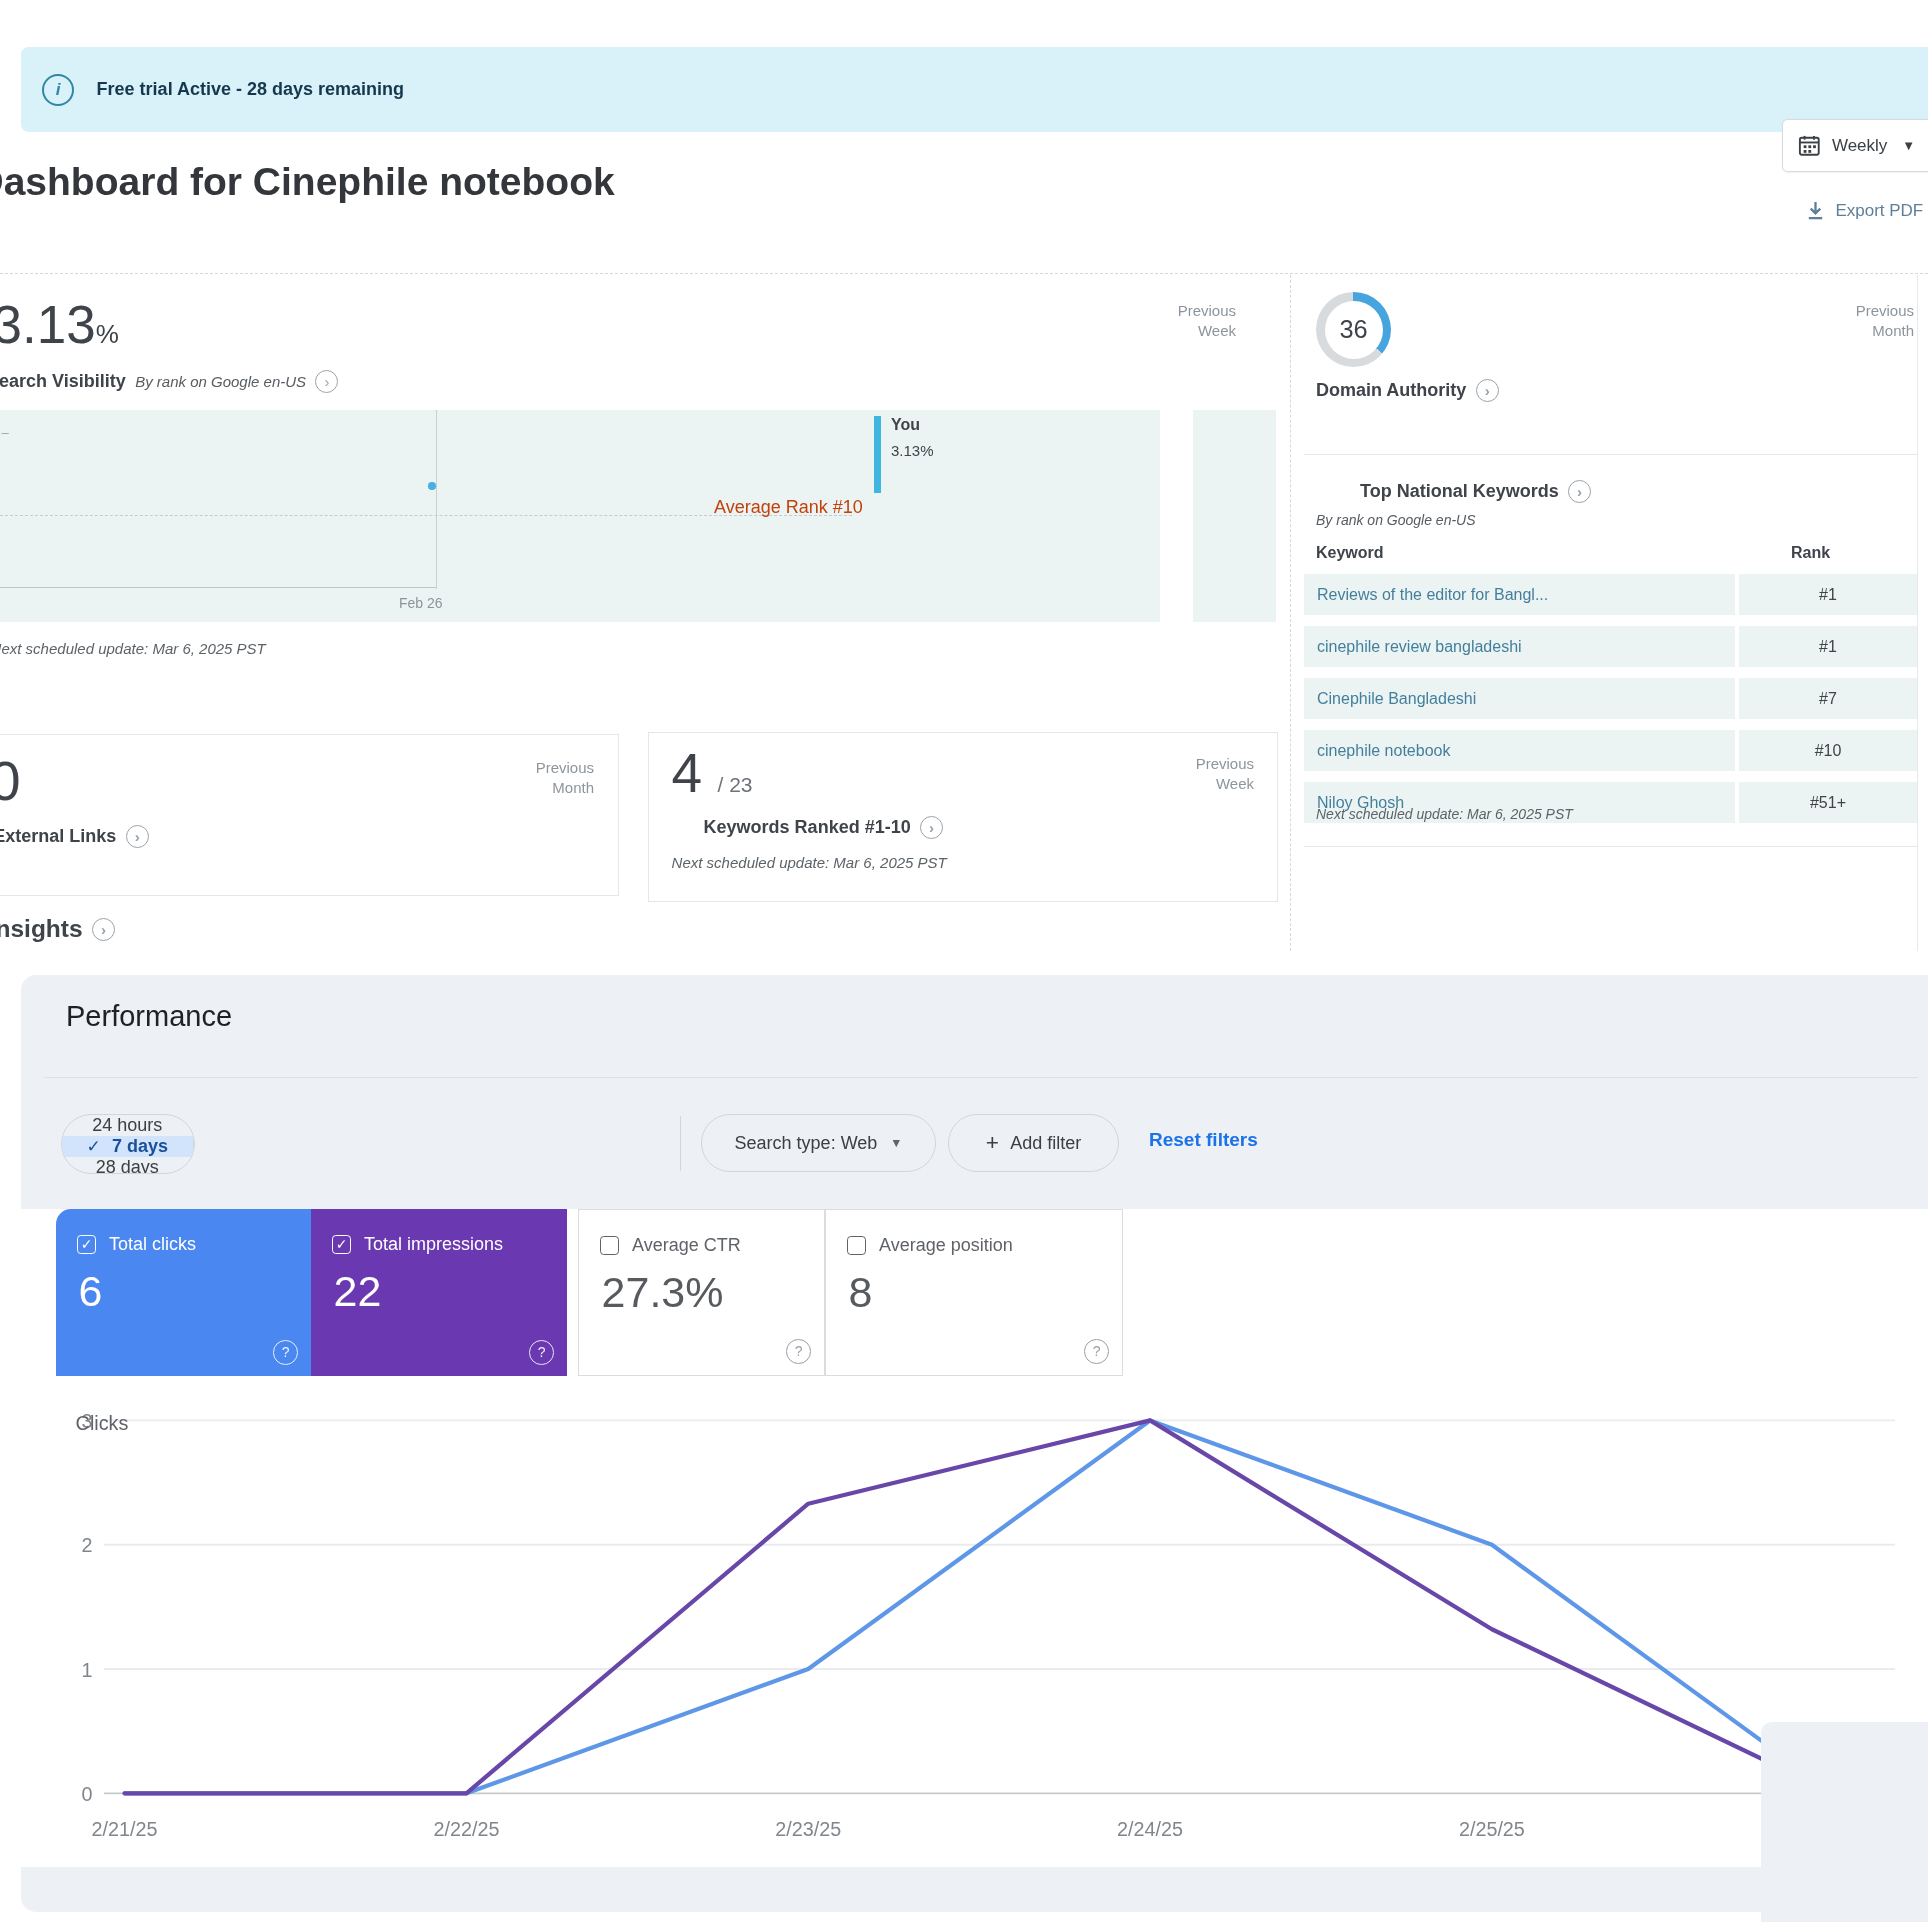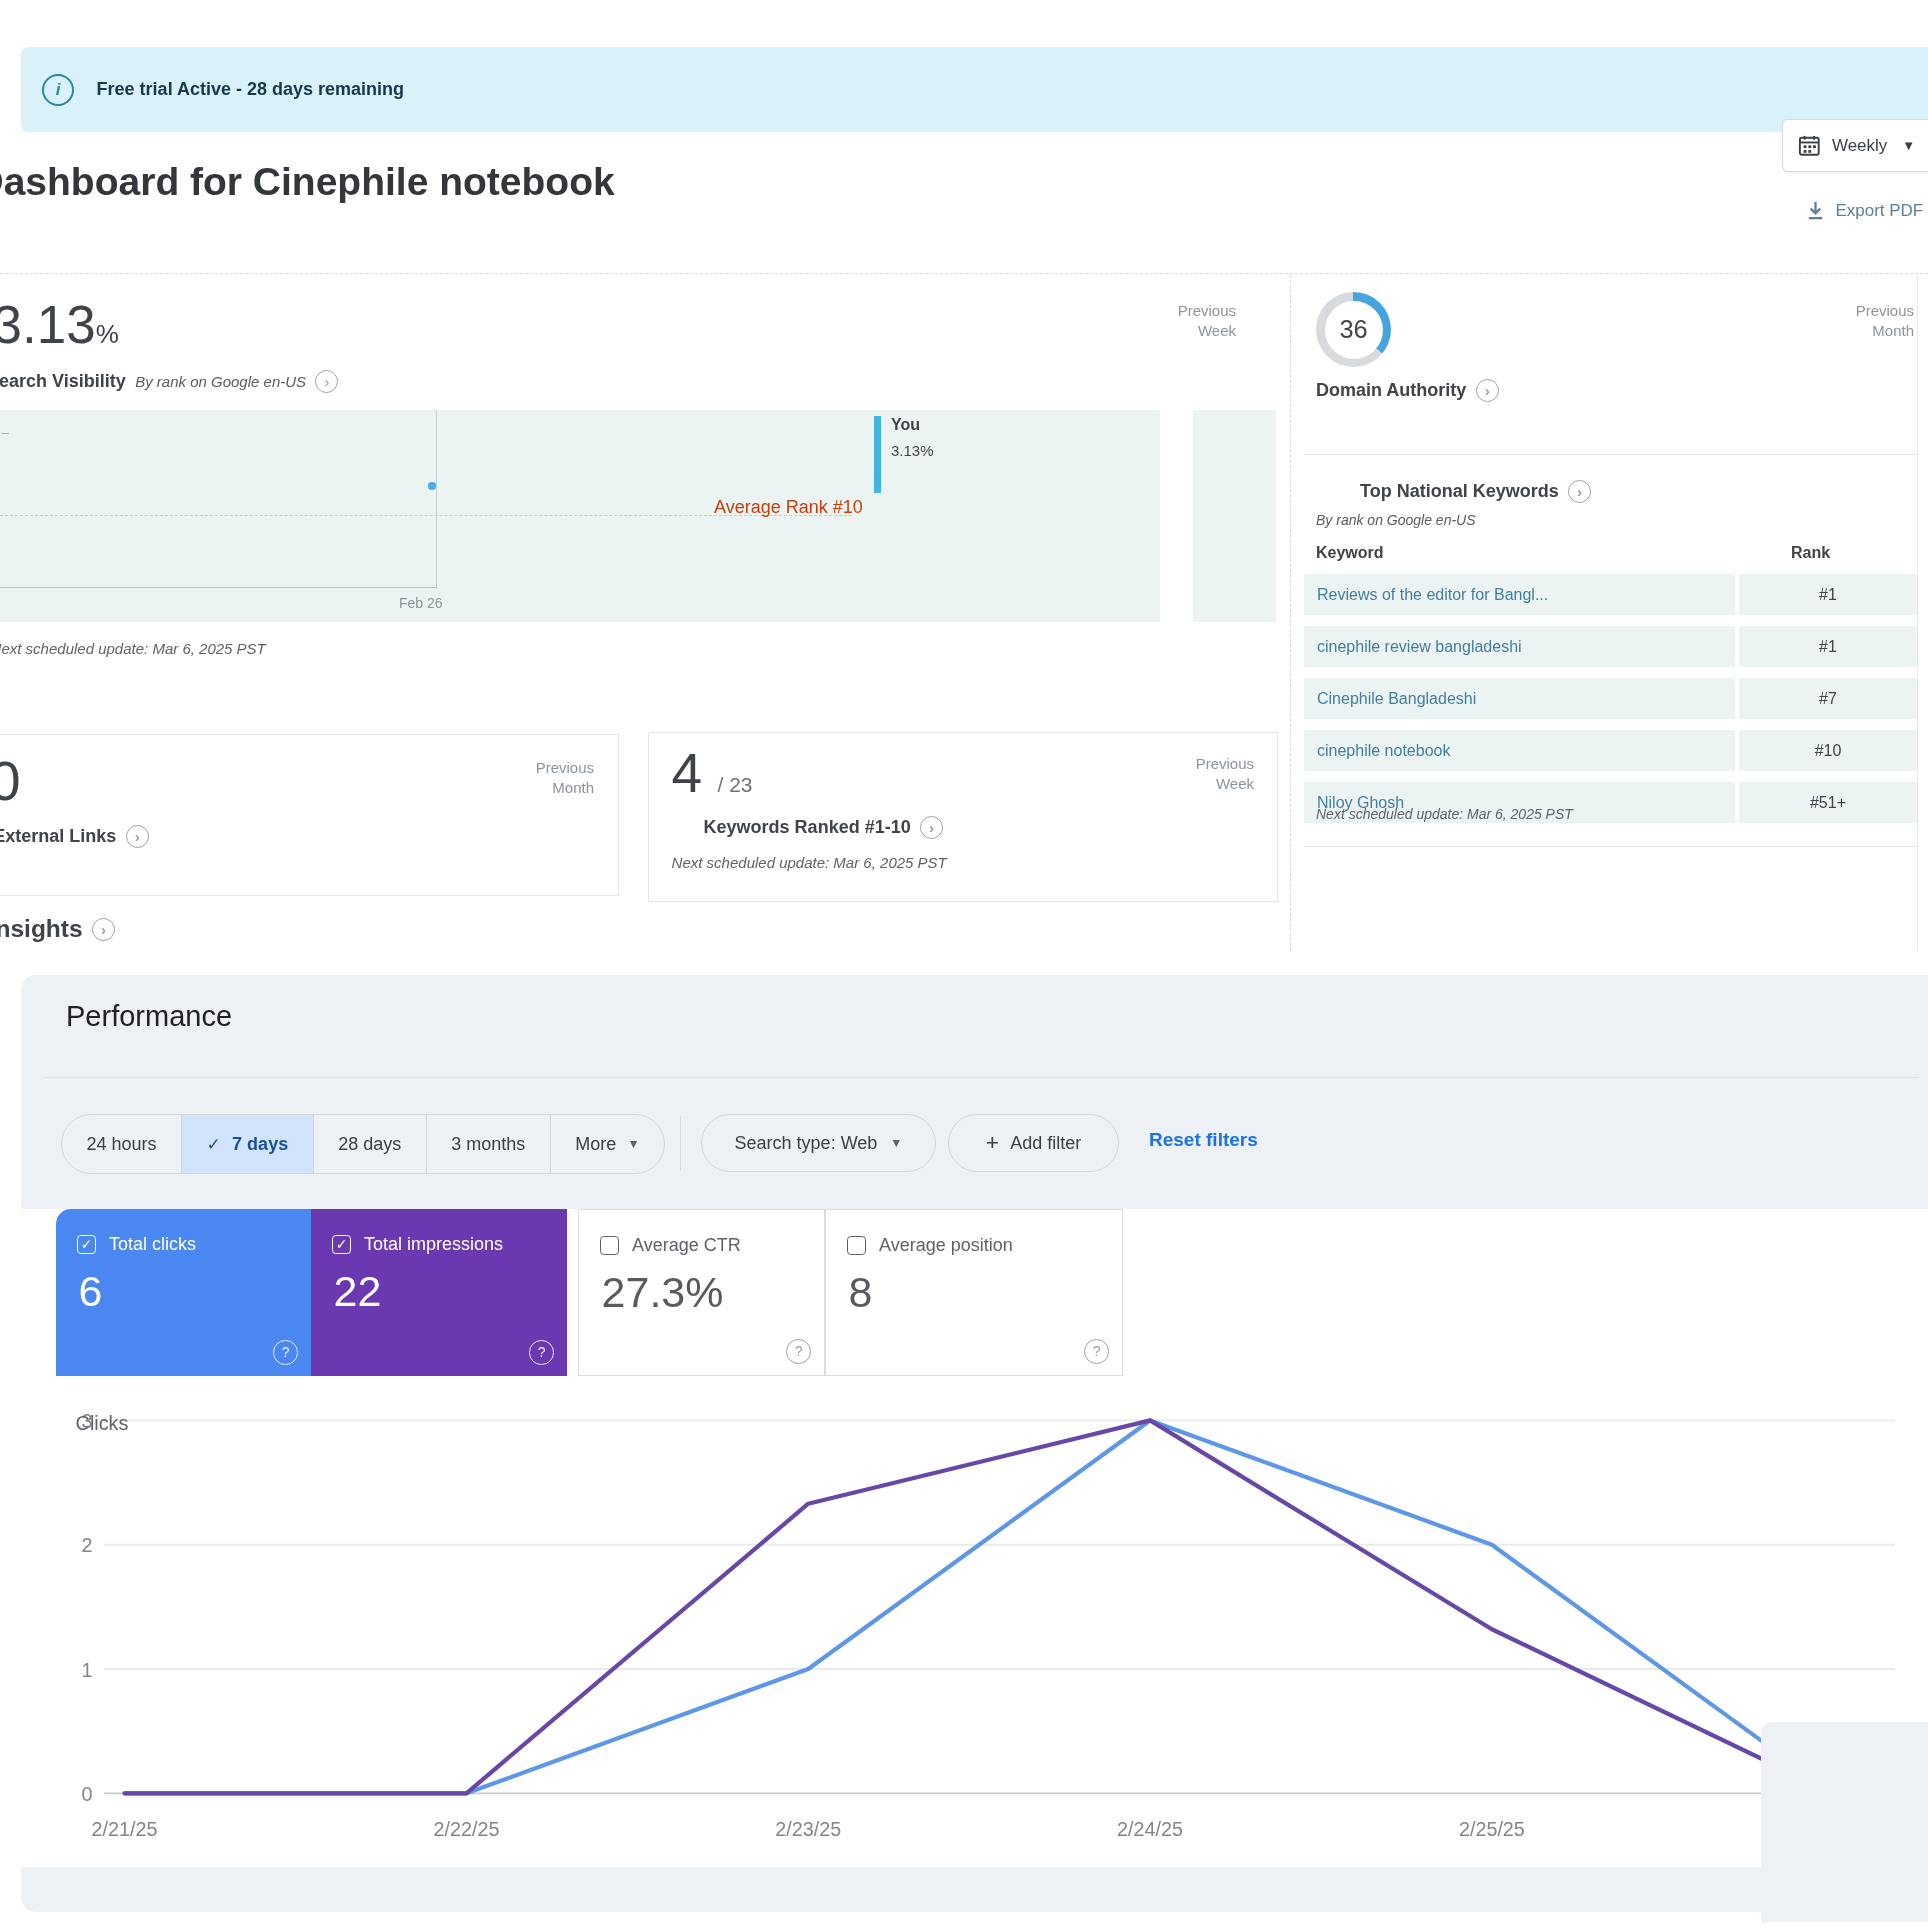--- a/index.html
+++ b/index.html
@@ -90,21 +90,21 @@
     display:flex;align-items:center;justify-content:center;font-size:16px;color:#3f444a;}
   #tnk-foot{left:1316px;top:806px;font-style:italic;font-size:14px;color:#5c6368;}
   #hr-tnk{left:1304px;top:846px;width:613px;}
 
   
   #perf{left:21px;top:975px;width:1908px;height:937px;background:#edf0f4;border-radius:15px 0 0 15px;}
   #perf-title{position:absolute;left:45px;top:24.5px;font-size:29px;color:#202124;}
   #perf-hr{position:absolute;left:22.6px;top:102px;width:1874px;border-top:0.9px solid #dde0e4;}
 
   #chips{position:absolute;left:40px;top:139px;height:58px;display:flex;border:1.4px solid #d2d6da;
-    border-radius:30px;overflow:hidden;background:transparent;}
+    border-radius:30px;overflow:hidden;background:transparent;flex-direction:column;}
   .chip{display:flex;align-items:center;justify-content:center;font-size:18px;color:#3c4043;
     border-right:1.4px solid #d2d6da;padding:0 24.5px;white-space:nowrap;}
   .chip:last-child{border-right:none;}
   .chip.sel{background:#d2e3fc;color:#18509c;font-weight:600;}
   .chip .ck{margin-right:11.3px;font-size:17px;}
   .chip .caret{margin-left:11.3px;font-size:12.2px;color:#5f6368;}
   #filter-sep{position:absolute;left:659px;top:141px;height:55px;border-left:1.4px solid #d2d6da;}
   .pill{position:absolute;top:139px;height:58px;border:1.4px solid #d2d6da;border-radius:30px;
     display:flex;align-items:center;justify-content:center;font-size:18px;color:#3c4043;background:transparent;box-sizing:border-box;}
   #search-type{left:680px;width:235px;}

